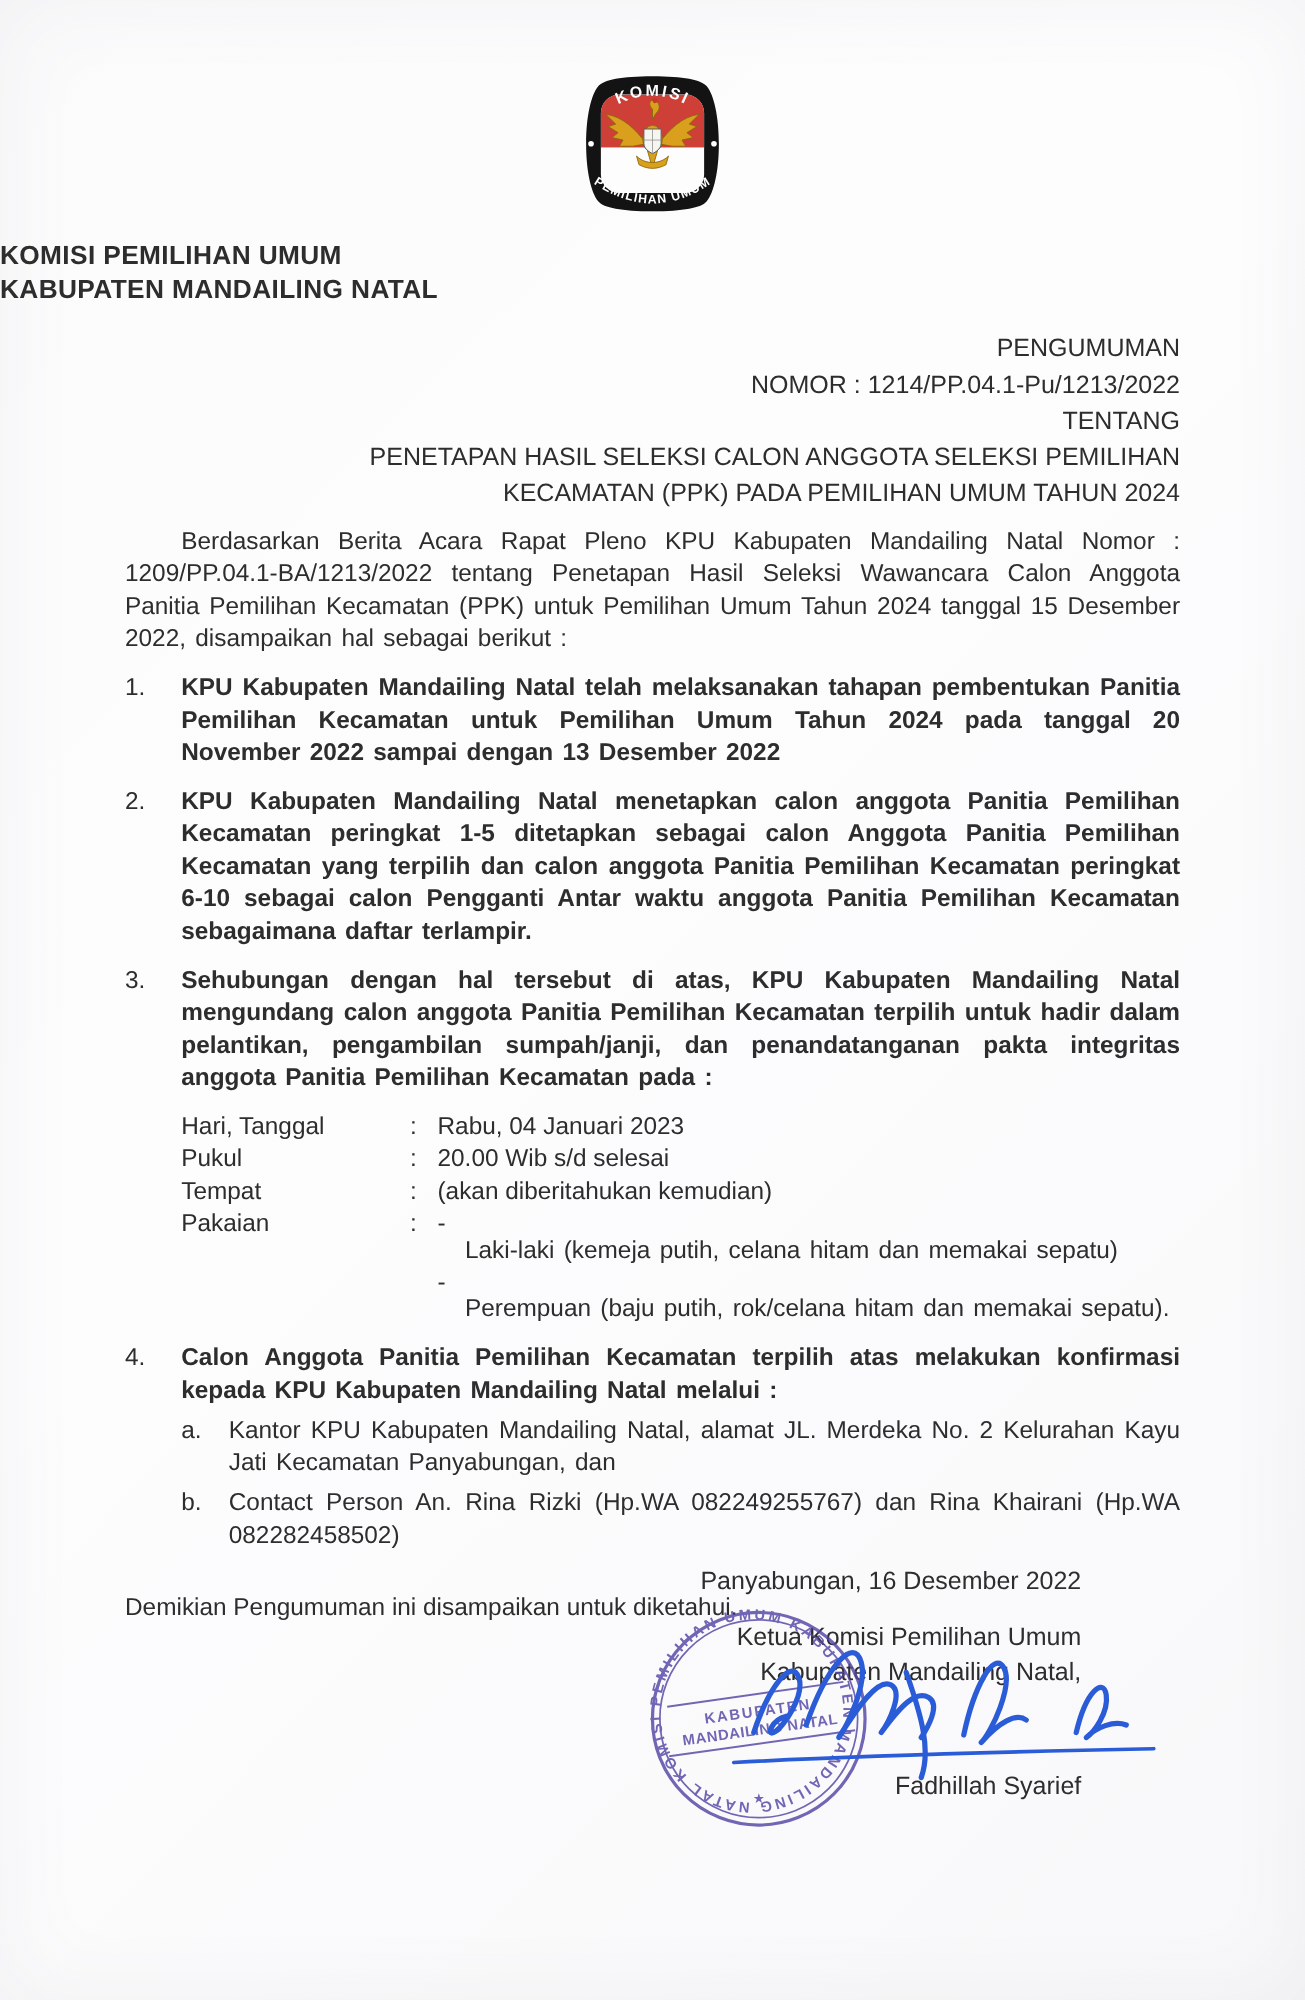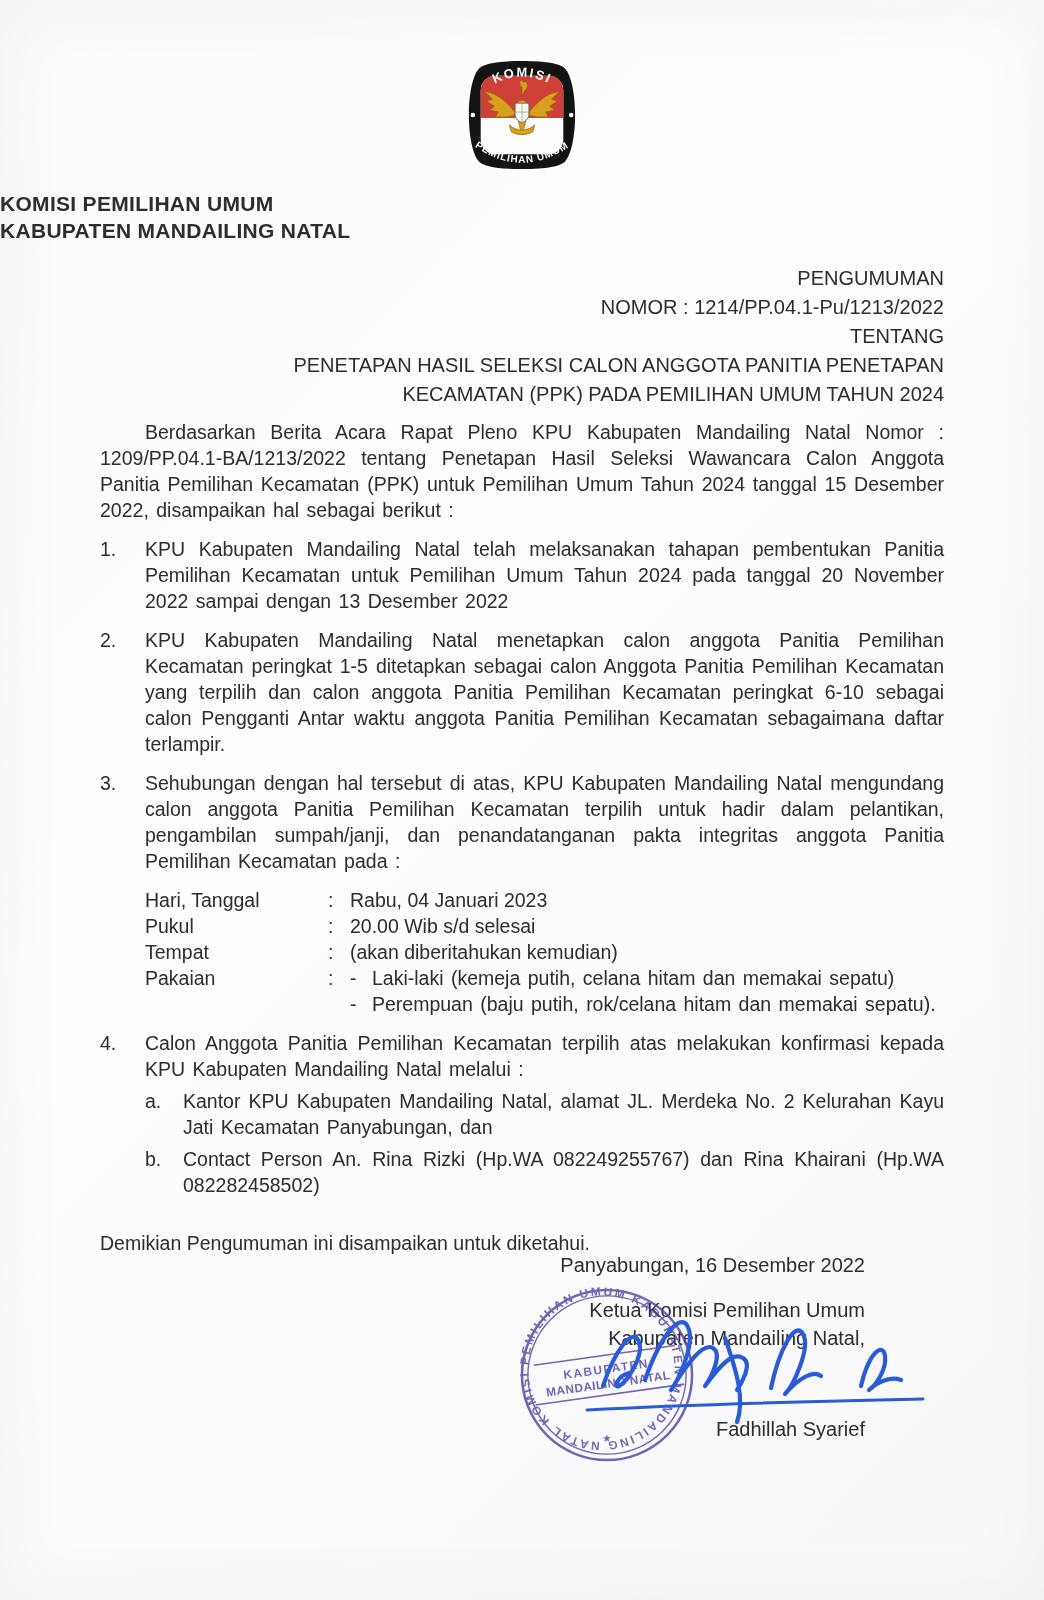--- a/index.html
+++ b/index.html
@@ -21,31 +21,31 @@
 
   
   .doc-title { margin-top:20px; text-align:right; font-size:20px; line-height:29px; }
 
   
   .intro { margin-top:10px; text-align:justify; text-indent:45px; word-spacing:2px; }
 
   
   .num-item { display:flex; margin-top:13px; }
   .num-col { flex:none; width:45px; }
-  .num-text { flex:1; text-align:justify; word-spacing:2px; }
+  .num-text { flex:1; text-align:justify; word-spacing:2px;font-weight:bold; }
 
   
   .details { margin:13px 0 0 45px; }
   .d-row { display:flex; line-height:26px; }
   .d-label { flex:none; width:183px; }
   .d-sep { flex:none; width:22px; }
   .d-value { flex:1; }
   .dress-row { display:flex; }
   .dash-col { flex:none; width:22px; }
-  .dress-text { flex:1; text-align:justify; word-spacing:2px; }
+  .dress-text { flex:1; text-align:justify; word-spacing:2px;margin-top:21px; }
 
   
   .contact-item { display:flex; margin-left:45px; margin-top:6px; }
   .letter-col { flex:none; width:38px; }
   .contact-text { flex:1; text-align:justify; word-spacing:2px; }
 
   .closing { margin-top:32px; }
 
   
   .sig-date, .sig-titles, .sig-name { position:absolute; left:465px; width:400px; text-align:right; font-size:20px; }
@@ -100,21 +100,21 @@
     <div>KOMISI PEMILIHAN UMUM</div>
     <div>KABUPATEN MANDAILING NATAL</div>
   </div>
 
   <div class="content">
 
     <div class="doc-title">
       <div>PENGUMUMAN</div>
       <div>NOMOR : 1214/PP.04.1-Pu/1213/2022</div>
       <div>TENTANG</div>
-      <div>PENETAPAN HASIL SELEKSI CALON ANGGOTA PANITIA PENETAPAN</div>
+      <div>PENETAPAN HASIL SELEKSI CALON ANGGOTA SELEKSI PEMILIHAN</div>
       <div>KECAMATAN (PPK) PADA PEMILIHAN UMUM TAHUN 2024</div>
     </div>
 
     <p class="intro">Berdasarkan Berita Acara Rapat Pleno KPU Kabupaten Mandailing Natal Nomor : 1209/PP.04.1-BA/1213/2022 tentang Penetapan Hasil Seleksi Wawancara Calon Anggota Panitia Pemilihan Kecamatan (PPK) untuk Pemilihan Umum Tahun 2024 tanggal 15 Desember 2022, disampaikan hal sebagai berikut :</p>
 
     <div class="num-item">
       <div class="num-col">1.</div>
       <div class="num-text">KPU Kabupaten Mandailing Natal telah melaksanakan tahapan pembentukan Panitia Pemilihan Kecamatan untuk Pemilihan Umum Tahun 2024 pada tanggal 20 November 2022 sampai dengan 13 Desember 2022</div>
     </div>
 

